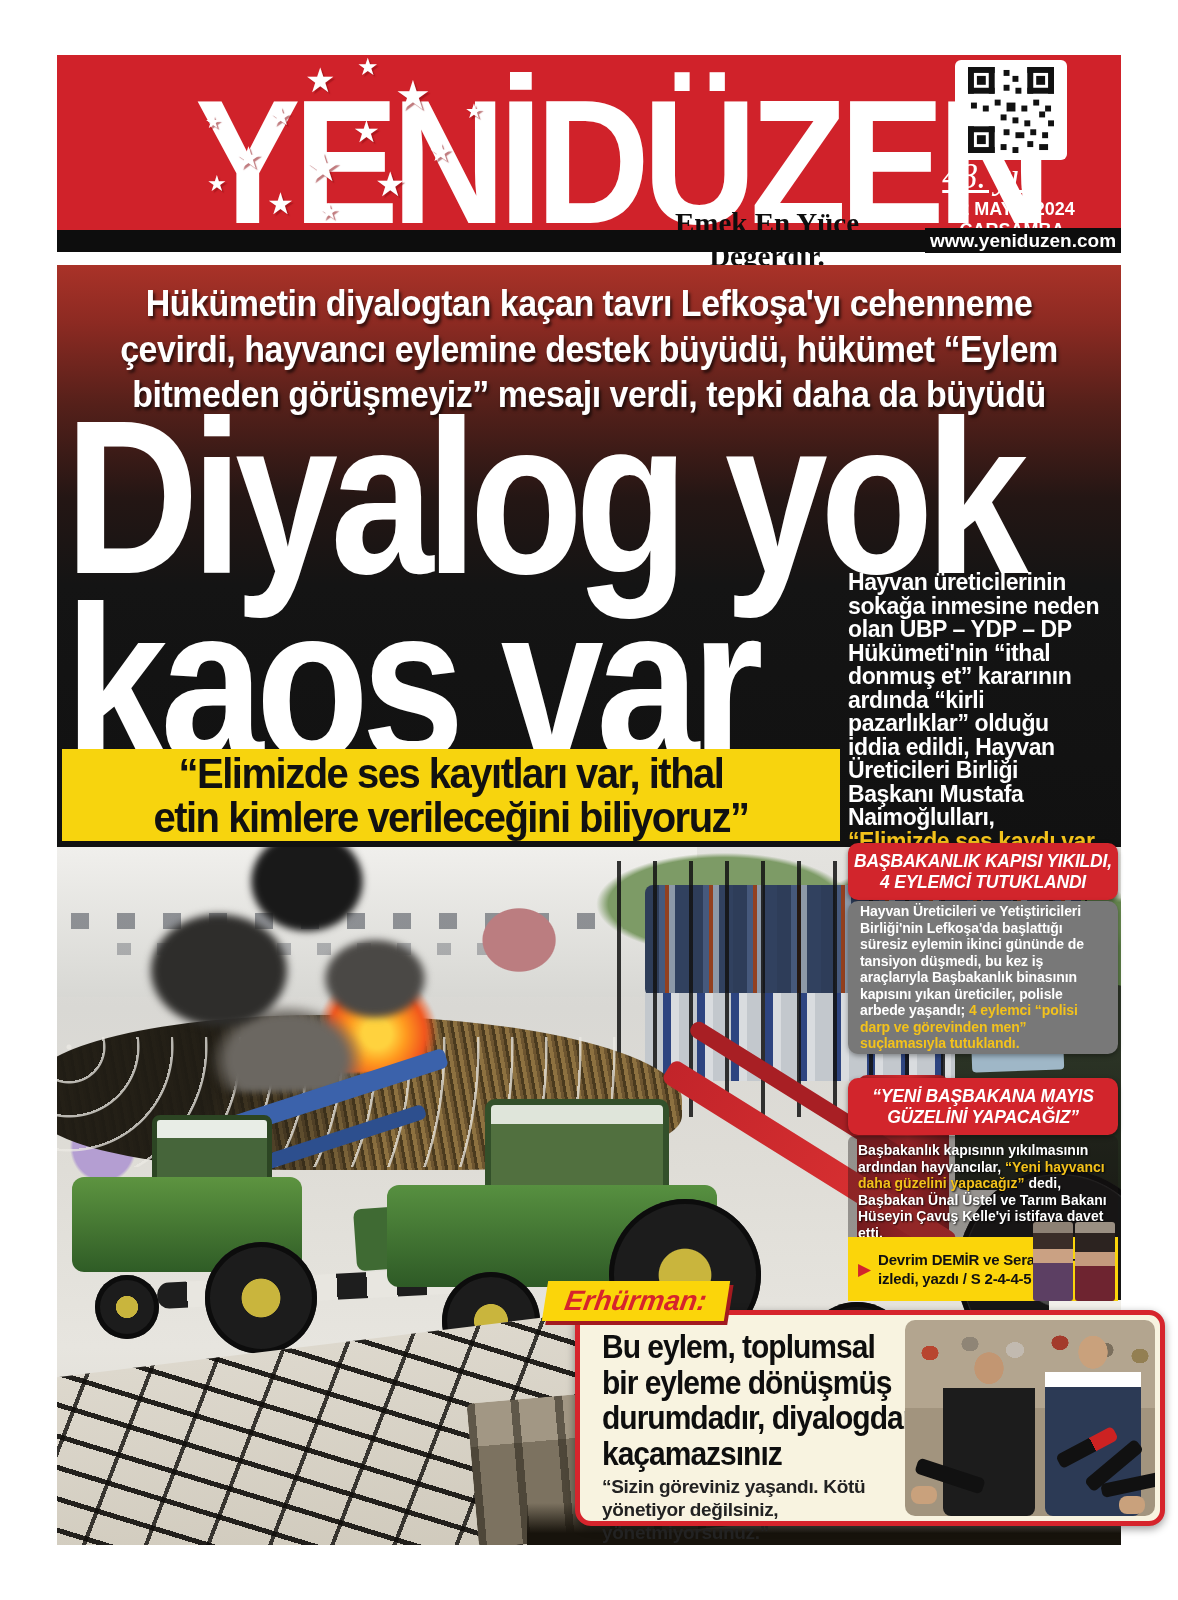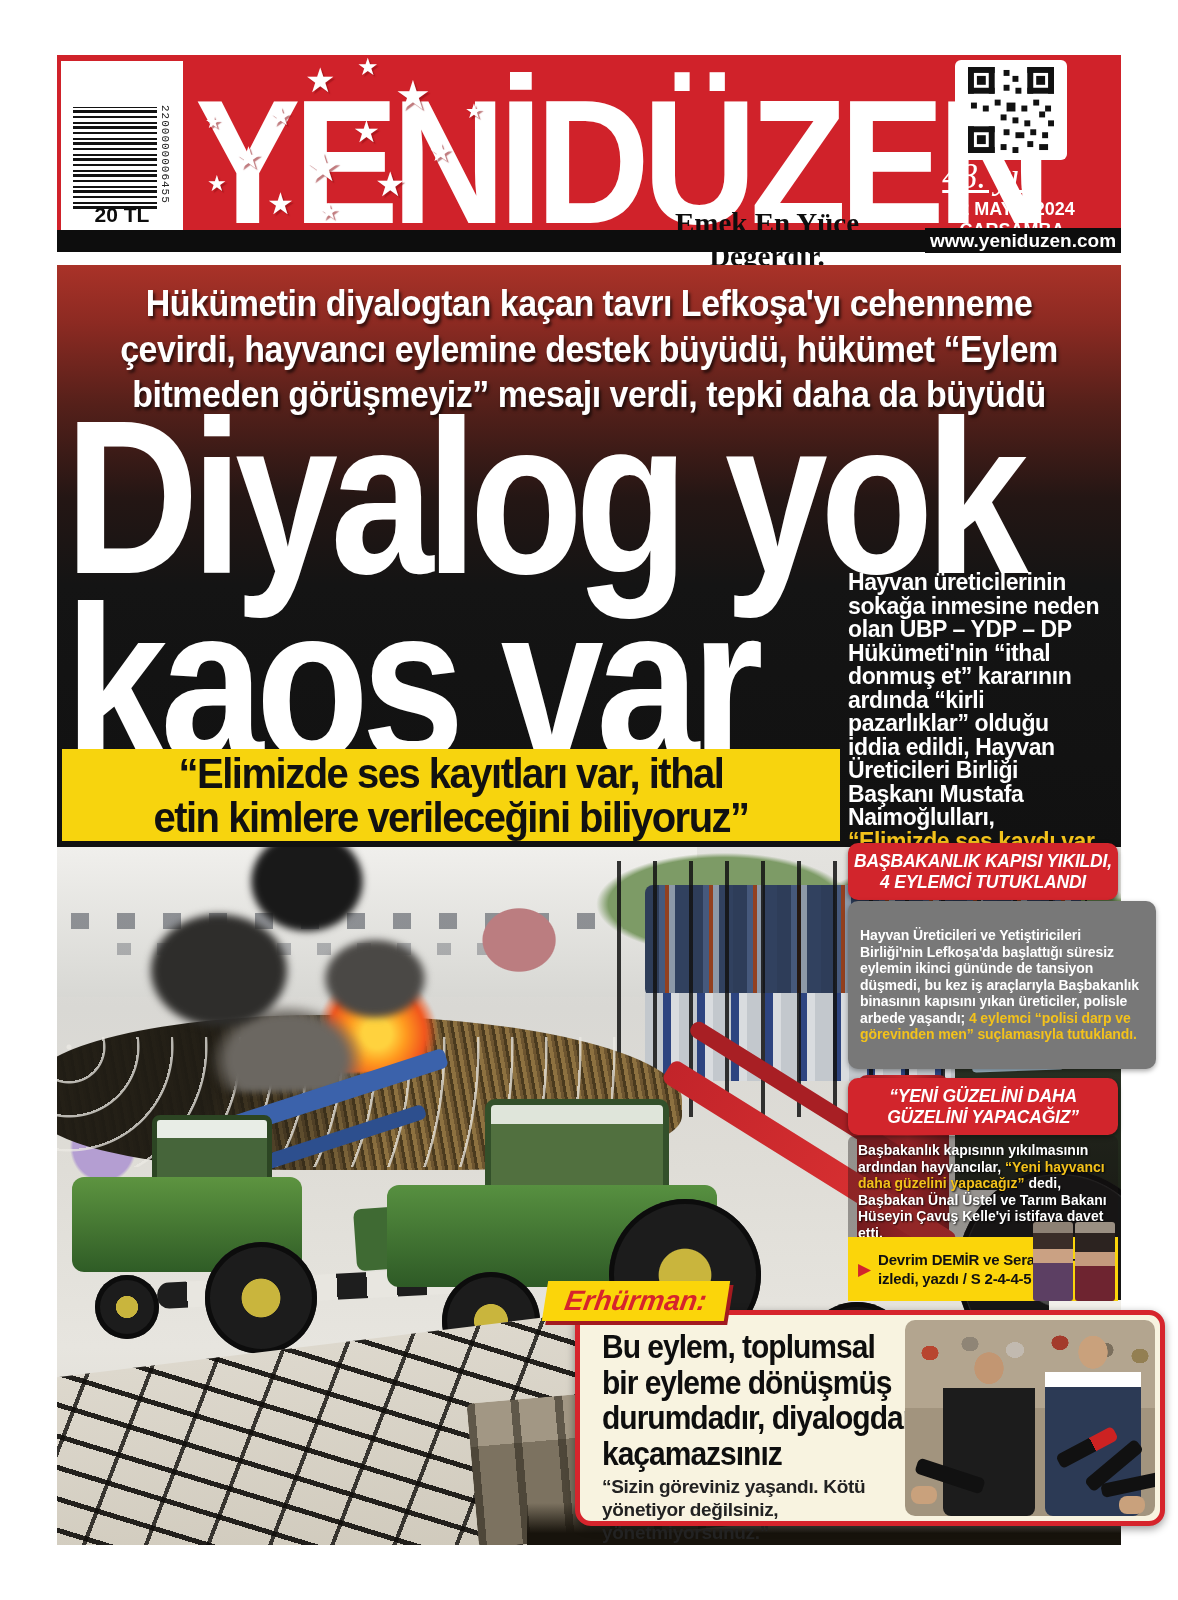--- a/index.html
+++ b/index.html
@@ -124,22 +124,22 @@
   .ph-person{position:absolute;left:992px;top:428px;width:74px;height:155px;border-radius:10px;background:
       radial-gradient(16px 16px at 50% 8%,#caa183 0 60%,transparent 62%),
       linear-gradient(180deg,rgba(0,0,0,0) 16%,#f2f0ea 16% 58%,#4a6da8 58% 100%);}
   .ph-vig{position:absolute;left:470px;right:0;bottom:0;height:42px;
       background:linear-gradient(180deg,rgba(23,19,12,0),#17130c 72%);}
 
   
   .red-title{position:absolute;left:848px;width:270px;background:#d2252c;border-radius:10px;color:#fff;
       font-weight:bold;font-style:italic;text-align:center;font-size:17.5px;line-height:20.5px;
       padding:8px 2px;letter-spacing:-0.2px;box-shadow:0 2px 5px rgba(0,0,0,.45);box-sizing:border-box;}
-  .gray-box{position:absolute;left:848px;top:901px;width:308px;background:#787878;border-radius:10px;
-      color:#fff;font-weight:bold;font-size:14px;line-height:16.5px;padding:26px 12px;box-sizing:border-box;
+  .gray-box{position:absolute;left:848px;top:901px;width:270px;background:#787878;border-radius:10px;
+      color:#fff;font-weight:bold;font-size:14px;line-height:16.5px;padding:2px 12px;box-sizing:border-box;
       letter-spacing:-0.1px;box-shadow:0 2px 5px rgba(0,0,0,.35);}
   .over2{position:absolute;left:848px;top:1136px;width:270px;color:#fff;font-weight:bold;font-size:14px;
       line-height:16.5px;padding:6px 10px;box-sizing:border-box;background:rgba(25,22,20,.38);
       border-radius:6px;text-shadow:1px 1px 2px rgba(0,0,0,.85);}
   .credit{position:absolute;left:848px;top:1237px;width:270px;height:64px;background:#fbd50a;
       display:flex;align-items:center;padding:0 6px;box-sizing:border-box;}
   .credit-tri{color:#d2252c;font-size:17px;margin:0 7px 0 4px;}
   .credit-text{font-size:15px;font-weight:bold;color:#111;line-height:19px;letter-spacing:-0.2px;}
   .cphotos{position:absolute;right:3px;top:-15px;width:82px;height:79px;display:flex;gap:2px;}
   .cph{flex:1;border-radius:3px;}
@@ -195,25 +195,20 @@
     <span class="star" style="left:296px;top:62px;font-size:30px;">★</span>
     <span class="star" style="left:248px;top:92px;font-size:40px;">★</span>
     <span class="star" style="left:210px;top:134px;font-size:30px;">★</span>
     <span class="star" style="left:262px;top:146px;font-size:22px;">★</span>
     <span class="star" style="left:318px;top:112px;font-size:34px;">★</span>
     <span class="star" style="left:372px;top:84px;font-size:26px;">★</span>
     <span class="star" style="left:408px;top:46px;font-size:20px;">★</span>
 
     <div class="slogan">Emek En Yüce Değerdir.</div>
 
-    <div class="barcode-box">
-      <div class="bc-stripes"></div>
-      <div class="bc-num">2200000006455</div>
-      <div class="bc-price">20 TL</div>
-    </div>
 
     <div class="qr-box">
       <svg class="qr-svg" width="86" height="86" viewBox="0 0 29 29">
         <rect x="0" y="0" width="9" height="2"></rect>
           <rect x="0" y="0" width="2" height="9"></rect>
           <rect x="7" y="0" width="2" height="9"></rect>
           <rect x="0" y="7" width="9" height="2"></rect>
           <rect x="3" y="3" width="3" height="3"></rect>
         <rect x="20" y="0" width="9" height="2"></rect>
           <rect x="20" y="0" width="2" height="9"></rect>
@@ -315,21 +310,21 @@
   </div>
 
   <div class="red-title" style="top:843px;">
     <div>BAŞBAKANLIK KAPISI YIKILDI,</div>
     <div>4 EYLEMCİ TUTUKLANDI</div>
   </div>
   <div class="gray-box">
     <span>Hayvan Üreticileri ve Yetiştiricileri Birliği'nin Lefkoşa'da başlattığı süresiz eylemin ikinci gününde de tansiyon düşmedi, bu kez iş araçlarıyla Başbakanlık binasının kapısını yıkan üreticiler, polisle arbede yaşandı; </span><span class="yel">4 eylemci “polisi darp ve görevinden men” suçlamasıyla tutuklandı.</span>
   </div>
   <div class="red-title" style="top:1078px;">
-    <div>“YENİ GÜZELİNİ DAHA</div>
+    <div>“YENİ BAŞBAKANA MAYIS</div>
     <div>GÜZELİNİ YAPACAĞIZ”</div>
   </div>
   <div class="over2">
     <span>Başbakanlık kapısının yıkılmasının ardından hayvancılar, </span><span class="yel">“Yeni hayvancı daha güzelini yapacağız”</span><span> dedi, Başbakan Ünal Üstel ve Tarım Bakanı Hüseyin Çavuş Kelle'yi istifaya davet etti.</span>
   </div>
   <div class="credit">
     <span class="credit-tri">▶</span>
     <div class="credit-text">
       <div>Devrim DEMİR ve Serap ŞAHİN</div>
       <div>izledi, yazdı / S 2-4-4-5</div>

